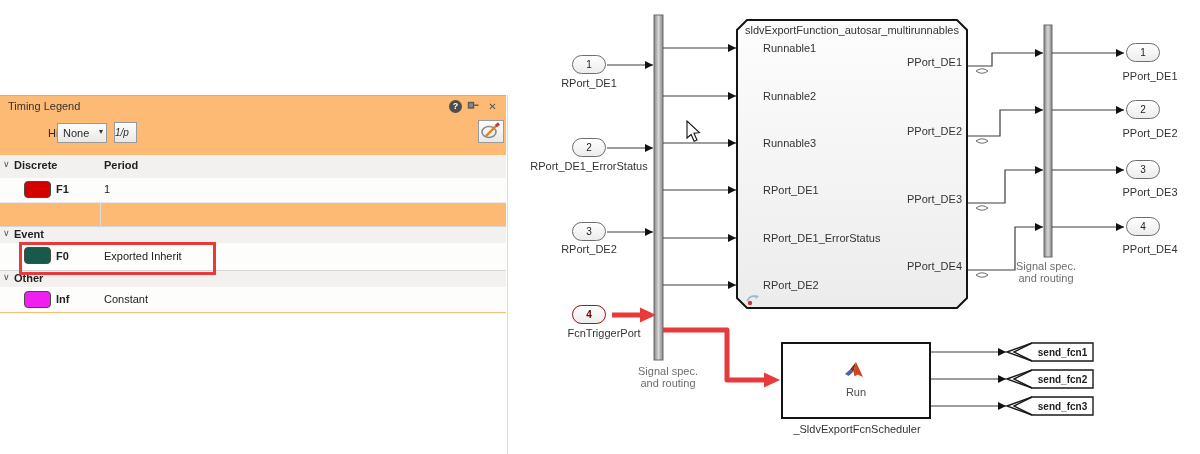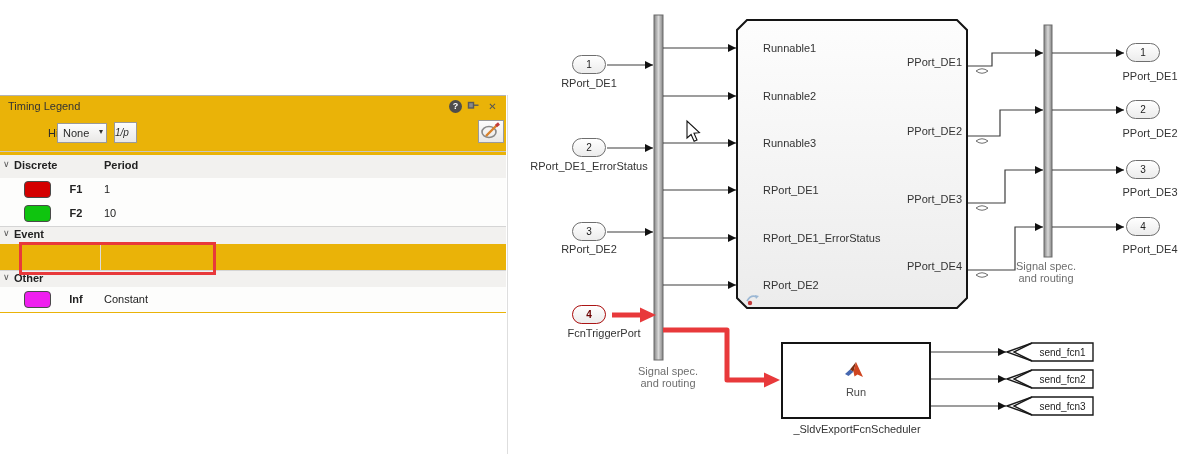--- a/index.html
+++ b/index.html
@@ -4,44 +4,44 @@
 <style>
   html,body{margin:0;padding:0;background:#fff;}
   #screen{position:relative;width:1200px;height:454px;background:#fff;overflow:hidden;
           font-family:"Liberation Sans", sans-serif;}
   .abs{position:absolute;}
   .lbl{position:absolute;font-size:11px;color:#333;white-space:nowrap;}
   .cy{transform:translateY(-50%);margin-left:20px;}
   .cx{transform:translateX(-50%);text-align:center;}
   .gray{color:#6e6e6e;}
   
-  #legend-panel{left:0;top:95px;width:506px;height:217px;background:#eab308;
+  #legend-panel{left:0;top:95px;width:506px;height:217px;background:#fdba74;
                 border-top:1px solid #b3b3b3;font-size:11px;color:#2a2a2a;}
   .ttl{position:absolute;left:8px;top:4px;font-size:11px;color:#333;}
   .winicon{position:absolute;top:4px;width:13px;height:13px;line-height:13px;text-align:center;
            font-size:10px;color:#555;cursor:default;}
   .helpcirc{background:#4d4d4d;color:#fff;border-radius:50%;font-size:9px;font-weight:bold;}
   .btn{position:absolute;border:1px solid #9a9a9a;background:linear-gradient(#fdfdfd,#e9e8e6);
        box-sizing:border-box;}
   .vline{position:absolute;width:1px;background:#dcdcdc;}
   .trow{position:absolute;left:0;right:0;}
   .chev{position:absolute;left:3px;font-size:9px;color:#555;}
   .secname{position:absolute;left:14px;font-weight:bold;color:#222;}
   .swatch{position:absolute;left:24px;width:27px;height:17px;border:1px solid #4a4a4a;
           border-radius:4px;box-sizing:border-box;}
-  .code{position:absolute;left:56px;width:40px;text-align:center;font-weight:bold;color:#222;}
+  .code{position:absolute;left:56px;width:40px;text-align:left;font-weight:bold;color:#222;}
   .val{position:absolute;left:104px;color:#222;}
   #hl-rect{left:19px;top:242px;width:191px;height:27px;border:3px solid #e8393b;z-index:30;}
   
   .oval{position:absolute;width:34px;height:19px;border:1.5px solid #6e6e6e;border-radius:10px;
         background:linear-gradient(#ffffff,#ececec);display:flex;align-items:center;
         justify-content:center;font-size:10px;color:#222;box-sizing:border-box;z-index:5;}
   .oval.trigger{color:#6b0000;font-weight:bold;}
   .tagtxt{position:absolute;font-size:10px;color:#222;width:61px;left:1032px;height:15px;
-          line-height:15px;text-align:center;z-index:6;}
+          line-height:15px;text-align:center;z-index:6;font-weight:bold;}
   .two{line-height:12px;text-align:center;}
 </style>
 </head>
 <body>
 
 <div id="screen">
 
   <div id="legend-panel" class="abs">
 
     <div class="abs" style="left:0;top:0;right:0;height:22px;">
@@ -82,31 +82,31 @@
         <span class="secname" style="top:4px;">Discrete</span>
         <span class="abs" style="left:104px;top:4px;font-weight:bold;color:#222;">Period</span>
       </div>
 
       <div class="trow" style="top:23px;height:24px;background:#fdfdfc;border-bottom:1px solid #e8e8e8;">
         <span class="swatch" style="top: 3px; background-color: rgb(212, 0, 0);"></span>
         <span class="code" style="top:5px;">F1</span>
         <span class="val" style="top:5px;">1</span>
       </div>
 
-      <div class="trow" style="top:47px;height:24px;background:#fdfdfc;border-bottom:1px solid #e8e8e8;">
-        <span class="swatch" style="top: 3px; background-color: rgb(15, 196, 15);"></span>
-        <span class="code" style="top:5px;">F2</span>
-        <span class="val" style="top:5px;">10</span>
-      </div>
 
       <div class="trow" style="top:71px;height:17px;background:#f2f1ef;border-top:1px solid #d5d5d5;">
         <span class="chev" style="top:1px;">∨</span>
         <span class="secname" style="top:1px;">Event</span>
       </div>
 
+      <div class="trow" style="top:88px;height:27px;background:#fdfdfc;">
+        <span class="swatch" style="top: 4px; background-color: rgb(23, 90, 76);"></span>
+        <span class="code" style="top:7px;">F0</span>
+        <span class="val" style="top:7px;">Exported Inherit</span>
+      </div>
 
       <div class="trow" style="top:115px;height:17px;background:#f2f1ef;border-top:1px solid #d5d5d5;">
         <span class="chev" style="top:1px;">∨</span>
         <span class="secname" style="top:1px;">Other</span>
       </div>
 
       <div class="trow" style="top:132px;height:25px;background:#fdfdfc;padding-left:12px;">
         <span class="swatch" style="top: 4px; background-color: rgb(239, 31, 239);"></span>
         <span class="code" style="top:6px;">Inf</span>
         <span class="val" style="top:6px;">Constant</span>
@@ -189,20 +189,21 @@
     <g>
       <path d="M612,315 L640,315" stroke-width="5" fill="none" stroke="#e8393b"></path>
       <polygon points="656,315 640,307.5 640,322.5" fill="#e8393b"></polygon>
       <path d="M663,330 L727,330 L727,380 L764,380" stroke-width="5" fill="none" stroke-linejoin="round" stroke="#e8393b"></path>
       <polygon points="780,380 764,372.5 764,387.5" fill="#e8393b"></polygon>
     </g>
 
     <path d="M687,121 L687,138 L691.1,134.5 L694.1,141.2 L697,139.9 L694,133.3 L699.4,132.7 Z" fill="#fff" stroke="#111" stroke-width="1.1"></path>
   </svg>
 
+  <div class="lbl" style="left:737px;top:24px;width:230px;text-align:center;">sldvExportFunction_autosar_multirunnables</div>
   <div class="lbl cy" style="left:743px;top:48px;">Runnable1</div>
   <div class="lbl cy" style="left:743px;top:96px;">Runnable2</div>
   <div class="lbl cy" style="left:743px;top:143px;">Runnable3</div>
   <div class="lbl cy" style="left:743px;top:190px;">RPort_DE1</div>
   <div class="lbl cy" style="left:743px;top:238px;">RPort_DE1_ErrorStatus</div>
   <div class="lbl cy" style="left:743px;top:285px;">RPort_DE2</div>
   <div class="lbl cy" style="right:238px;top:62px;">PPort_DE1</div>
   <div class="lbl cy" style="right:238px;top:131px;">PPort_DE2</div>
   <div class="lbl cy" style="right:238px;top:199px;">PPort_DE3</div>
   <div class="lbl cy" style="right:238px;top:266px;">PPort_DE4</div>

